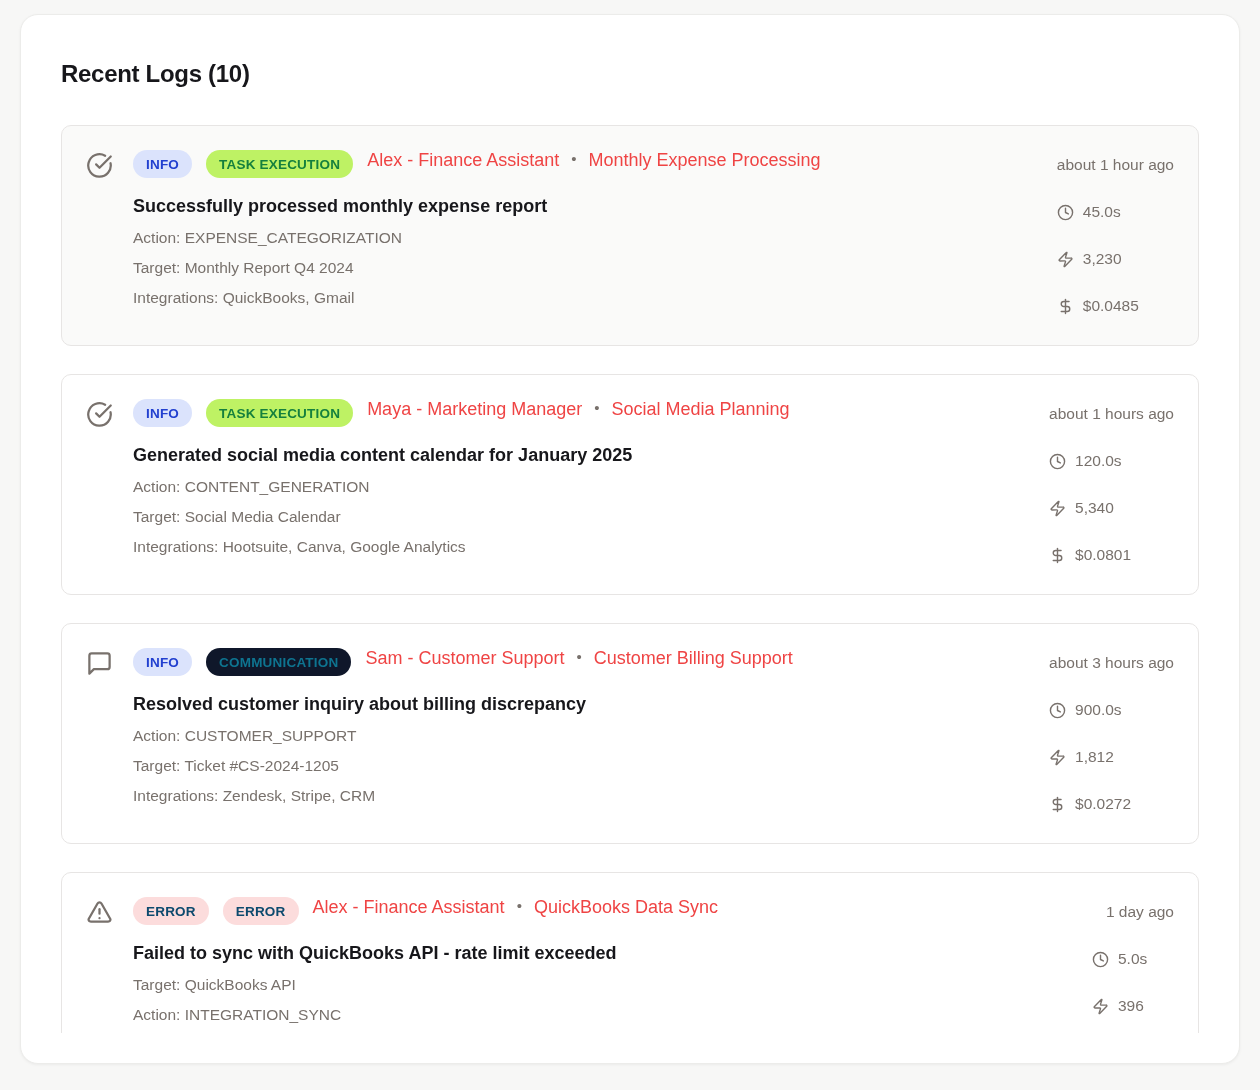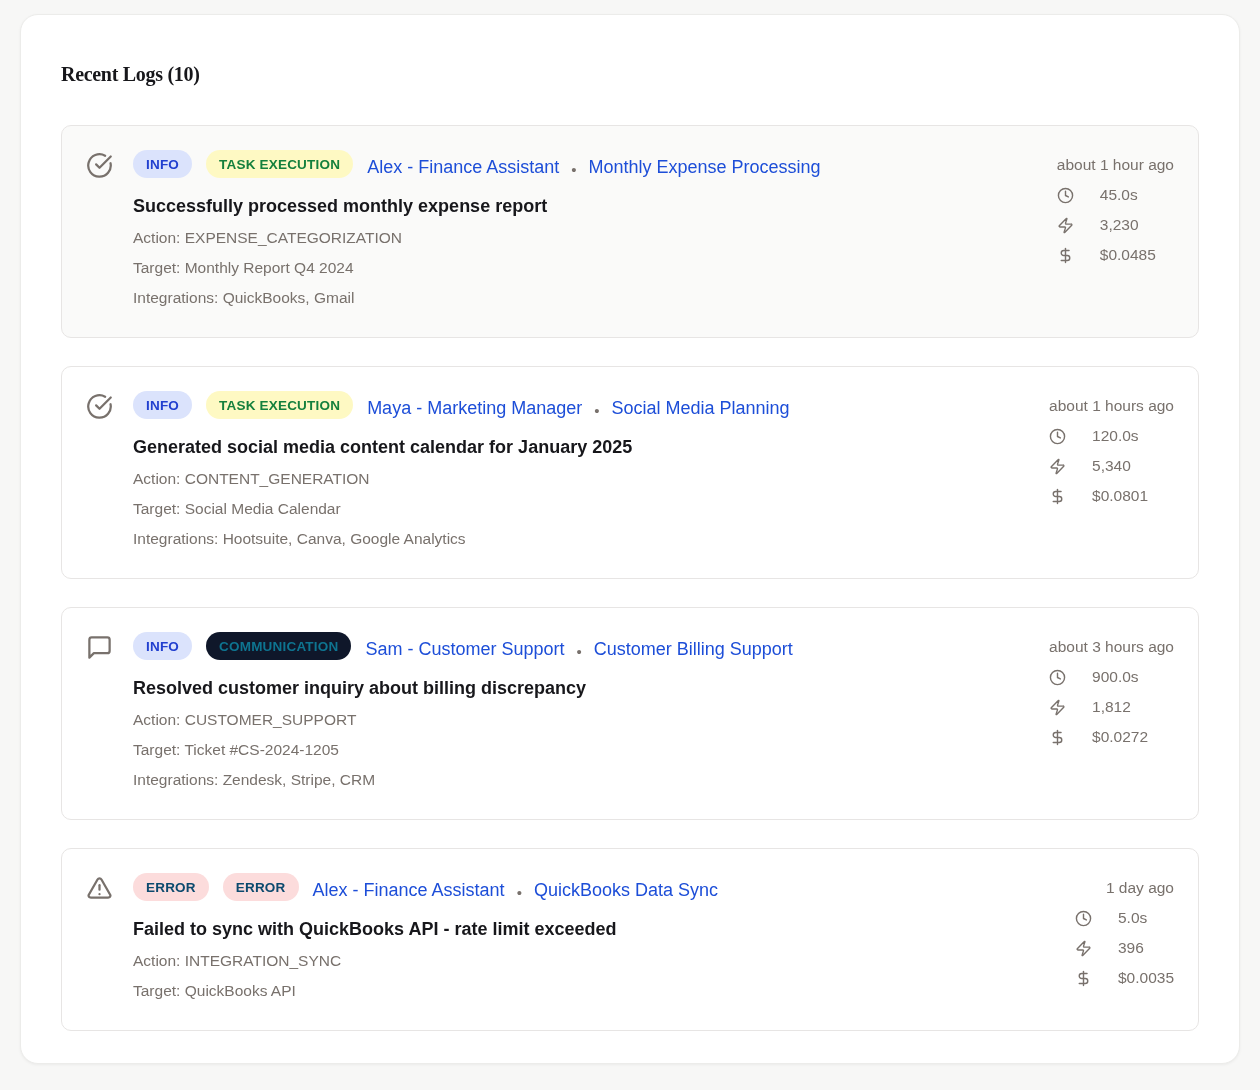--- a/index.html
+++ b/index.html
@@ -14,27 +14,26 @@
     left: 20px; top: 14px;
     width: 1220px; height: 1050px;
     background: #ffffff;
     border: 1px solid #ececea;
     border-radius: 18px;
     box-shadow: 0 1px 3px rgba(0,0,0,0.05);
     padding: 44px 40px 0 40px;
     overflow: hidden;
   }
   .panel-title {
-    font-size: 20px;
+    font-size: 24px;
     font-weight: 700;
     letter-spacing: -0.3px;
     color: #17171b;
     line-height: 30px;
     margin-bottom: 36px;
-    font-family: Liberation Serif, serif;
   }
   .log-list {
     height: 908px;
     overflow: hidden;
   }
   .log-card {
     display: flex;
     gap: 20px;
     border: 1px solid #e7e5e4;
     border-radius: 10px;
@@ -47,42 +46,42 @@
   .log-icon {
     flex: none;
     width: 27px; height: 27px;
     color: #78716c;
     margin-top: 2px;
   }
   .log-icon svg { width: 27px; height: 27px; display: block; }
   .log-main { flex: 1 1 auto; min-width: 0; }
   .log-header {
     display: flex;
-    align-items: flex-end;
+    align-items: flex-start;
     gap: 14px;
     height: 28px;
   }
   .badge {
     display: inline-flex;
     align-items: center;
     height: 28px;
     padding: 0 13px;
     border-radius: 999px;
     font-size: 13.5px;
     font-weight: 700;
     letter-spacing: 0.2px;
     white-space: nowrap;
   }
   .badge-info       { background: #dbe3fc; color: #2240cf; }
-  .badge-success    { background: #fef9c3; color: #15803d; }
+  .badge-success    { background: #bef264; color: #15803d; }
   .badge-comm       { background: #0f172a; color: #0e7490; }
   .badge-error      { background: #fcdcdc; color: #0c4a6e; }
   .log-agent, .log-task {
     font-size: 18px;
-    color: #1d4ed8;
+    color: #ef4444;
     white-space: nowrap;
   }
   .log-bullet {
     color: #78716c;
     font-size: 15px;
     margin: 0 -2px;
   }
   .log-message {
     margin-top: 16px;
     font-size: 18px;
@@ -104,22 +103,23 @@
     flex-direction: column;
     align-items: flex-start;
     font-size: 15.5px;
     line-height: 30px;
     color: #78716c;
   }
   .log-time { align-self: flex-end; white-space: nowrap; }
   .stat-row {
     display: flex;
     align-items: center;
-    gap: 26px;
+    gap: 9px;
     white-space: nowrap;
+    margin-top: 17px;
   }
   .stat-row svg { width: 17px; height: 17px; display: block; flex: none; }
 </style>
 </head>
 <body>
 
 <section class="panel">
   <h1 class="panel-title">Recent Logs (10)</h1>
 
   <div class="log-list">
@@ -275,22 +275,22 @@
       <div class="log-main">
         <div class="log-header">
           <span class="badge badge-error">ERROR</span>
           <span class="badge badge-error">ERROR</span>
           <span class="log-agent">Alex - Finance Assistant</span>
           <span class="log-bullet">•</span>
           <span class="log-task">QuickBooks Data Sync</span>
         </div>
         <div class="log-message">Failed to sync with QuickBooks API - rate limit exceeded</div>
         <div class="log-details">
+          <div class="row"><span>Target:</span> <span>QuickBooks API</span></div>
           <div class="row"><span>Action:</span> <span>INTEGRATION_SYNC</span></div>
-          <div class="row"><span>Target:</span> <span>QuickBooks API</span></div>
         </div>
       </div>
       <div class="log-stats">
         <span class="log-time">1 day ago</span>
         <span class="stat-row">
           <svg viewBox="0 0 24 24" fill="none" stroke="currentColor" stroke-width="2" stroke-linecap="round" stroke-linejoin="round">
               <circle cx="12" cy="12" r="10"></circle>
               <polyline points="12 6 12 12 16 14"></polyline>
             </svg>
           <span>5.0s</span>

